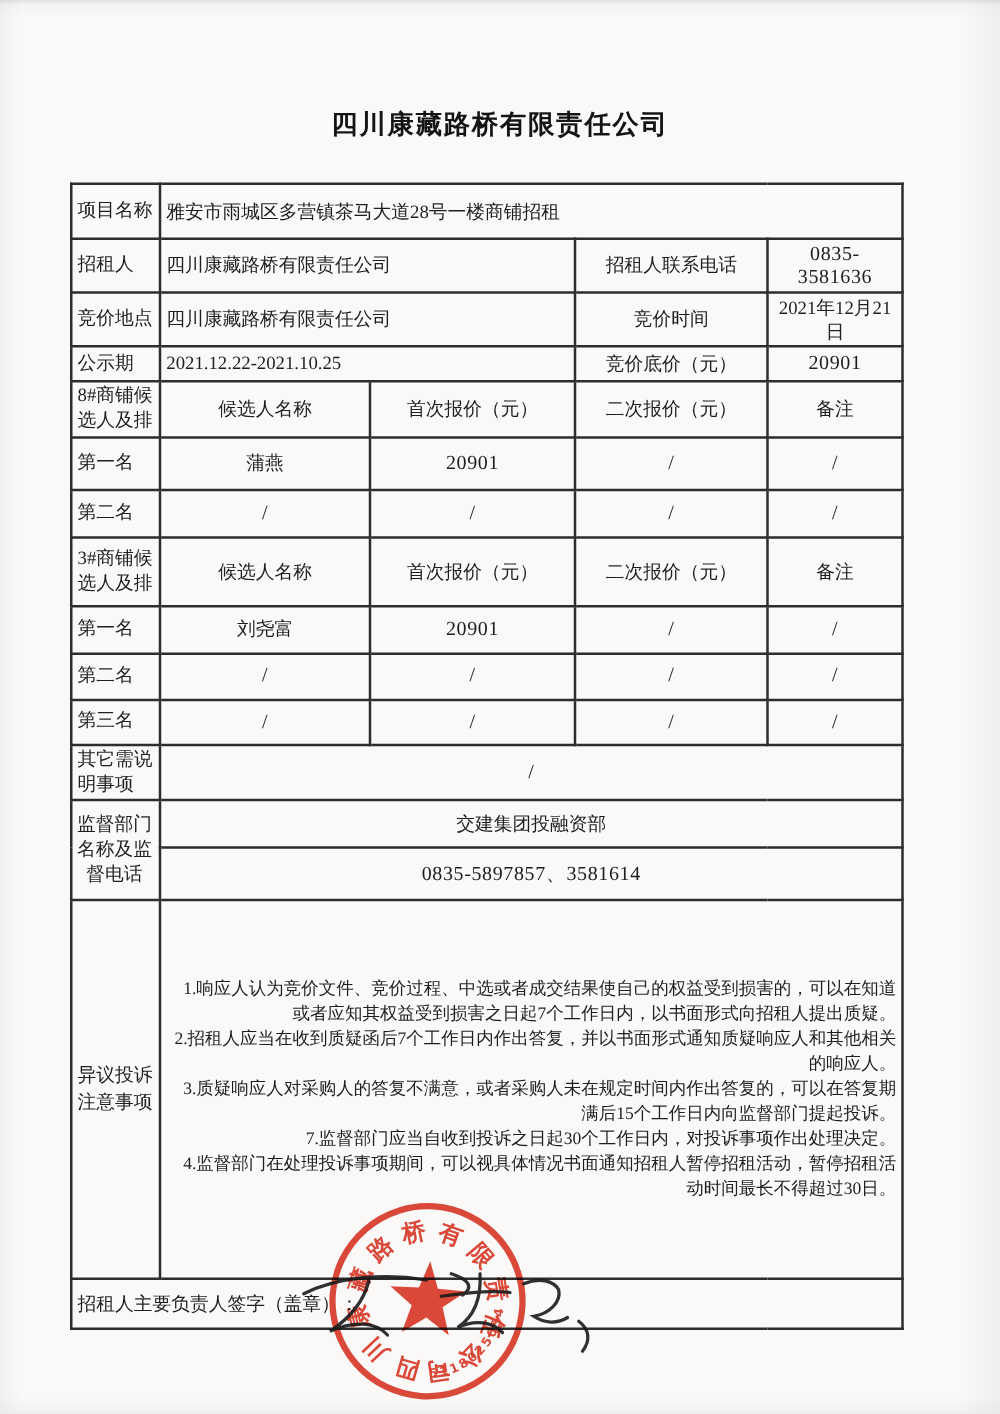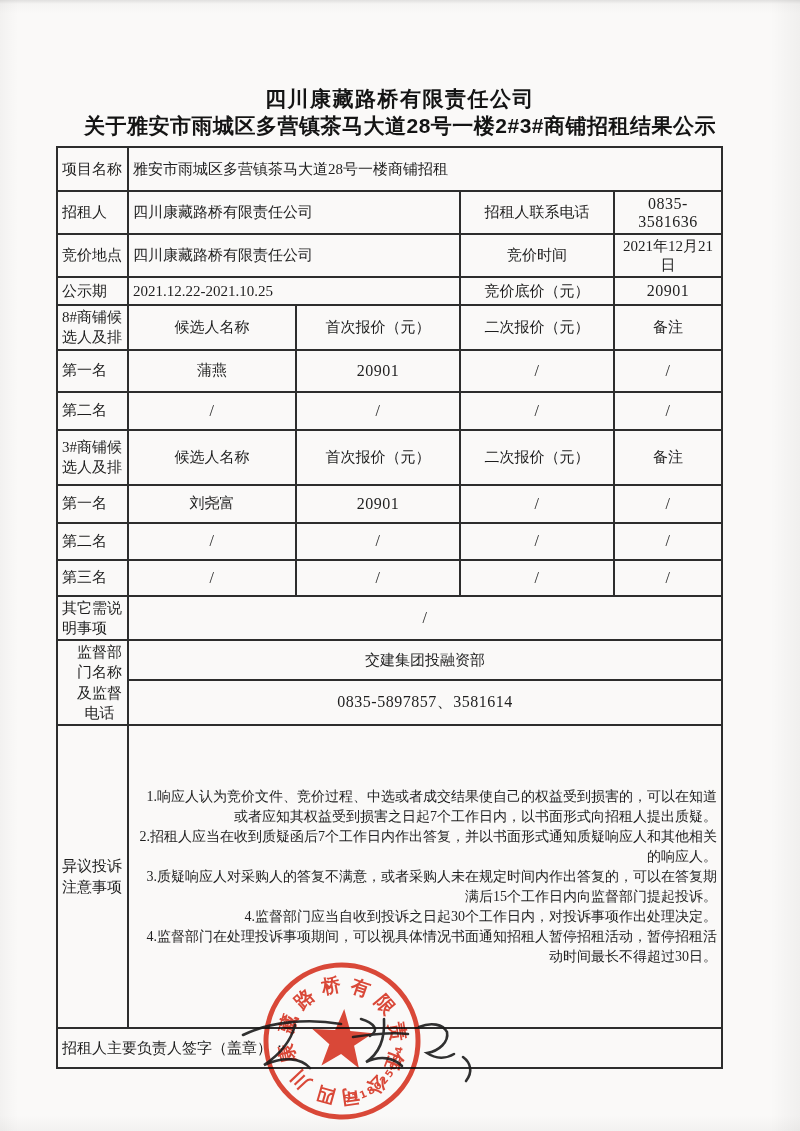--- a/index.html
+++ b/index.html
@@ -49,21 +49,20 @@
   .seal-ring-char{font-family:"Liberation Sans","DejaVu Sans",sans-serif;font-size:19px;font-weight:700;text-anchor:middle;}
   .seal-serial{font-family:"DejaVu Sans","Liberation Sans",sans-serif;font-size:10px;font-weight:700;letter-spacing:2px;}
   .sig-wrap{position:absolute;left:235px;top:995px;width:290px;height:100px;pointer-events:none;}
 </style>
 </head>
 <body>
 
 <div class="scan">
 
   <div class="title title1">四川康藏路桥有限责任公司</div>
-  <div class="title title2">关于雅安市雨城区多营镇茶马大道28号一楼2#3#商铺招租结果公示</div>
 
   <table class="doc">
     <colgroup>
       <col style="width:71px">
         <col style="width:168px">
         <col style="width:164px">
         <col style="width:154px">
         <col style="width:108px">
     </colgroup>
 
@@ -149,34 +148,34 @@
       <td class="num">/</td>
       <td class="num">/</td>
     </tr>
 
     <tr style="height:42px">
       <td class="lab">其它需说明事项</td>
       <td class="num" colspan="4">/</td>
     </tr>
 
     <tr style="height:38px">
-      <td class="lab ctr" rowspan="2" style="text-align:center;padding-left:18px;">监督部门名称及监督电话</td>
+      <td class="lab ctr" rowspan="2" style="text-align:center;padding-left:2px;">监督部门名称及监督电话</td>
       <td class="ctr" colspan="4">交建集团投融资部</td>
     </tr>
     <tr style="height:42px">
       <td class="num" colspan="4">0835-5897857、3581614</td>
     </tr>
 
     <tr style="height:303px">
       <td class="lab">异议投诉注意事项</td>
       <td class="notes" colspan="4">
         <div>1.响应人认为竞价文件、竞价过程、中选或者成交结果使自己的权益受到损害的，可以在知道或者应知其权益受到损害之日起7个工作日内，以书面形式向招租人提出质疑。</div>
         <div>2.招租人应当在收到质疑函后7个工作日内作出答复，并以书面形式通知质疑响应人和其他相关的响应人。</div>
         <div>3.质疑响应人对采购人的答复不满意，或者采购人未在规定时间内作出答复的，可以在答复期满后15个工作日内向监督部门提起投诉。</div>
-        <div>4.监督部门应当自收到投诉之日起30个工作日内，对投诉事项作出处理决定。</div>
+        <div>7.监督部门应当自收到投诉之日起30个工作日内，对投诉事项作出处理决定。</div>
         <div>4.监督部门在处理投诉事项期间，可以视具体情况书面通知招租人暂停招租活动，暂停招租活动时间最长不得超过30日。</div>
       </td>
     </tr>
 
     <tr style="height:40px">
       <td class="sig" colspan="5">招租人主要负责人签字（盖章）：</td>
     </tr>
   </tbody>
     </table>
 

